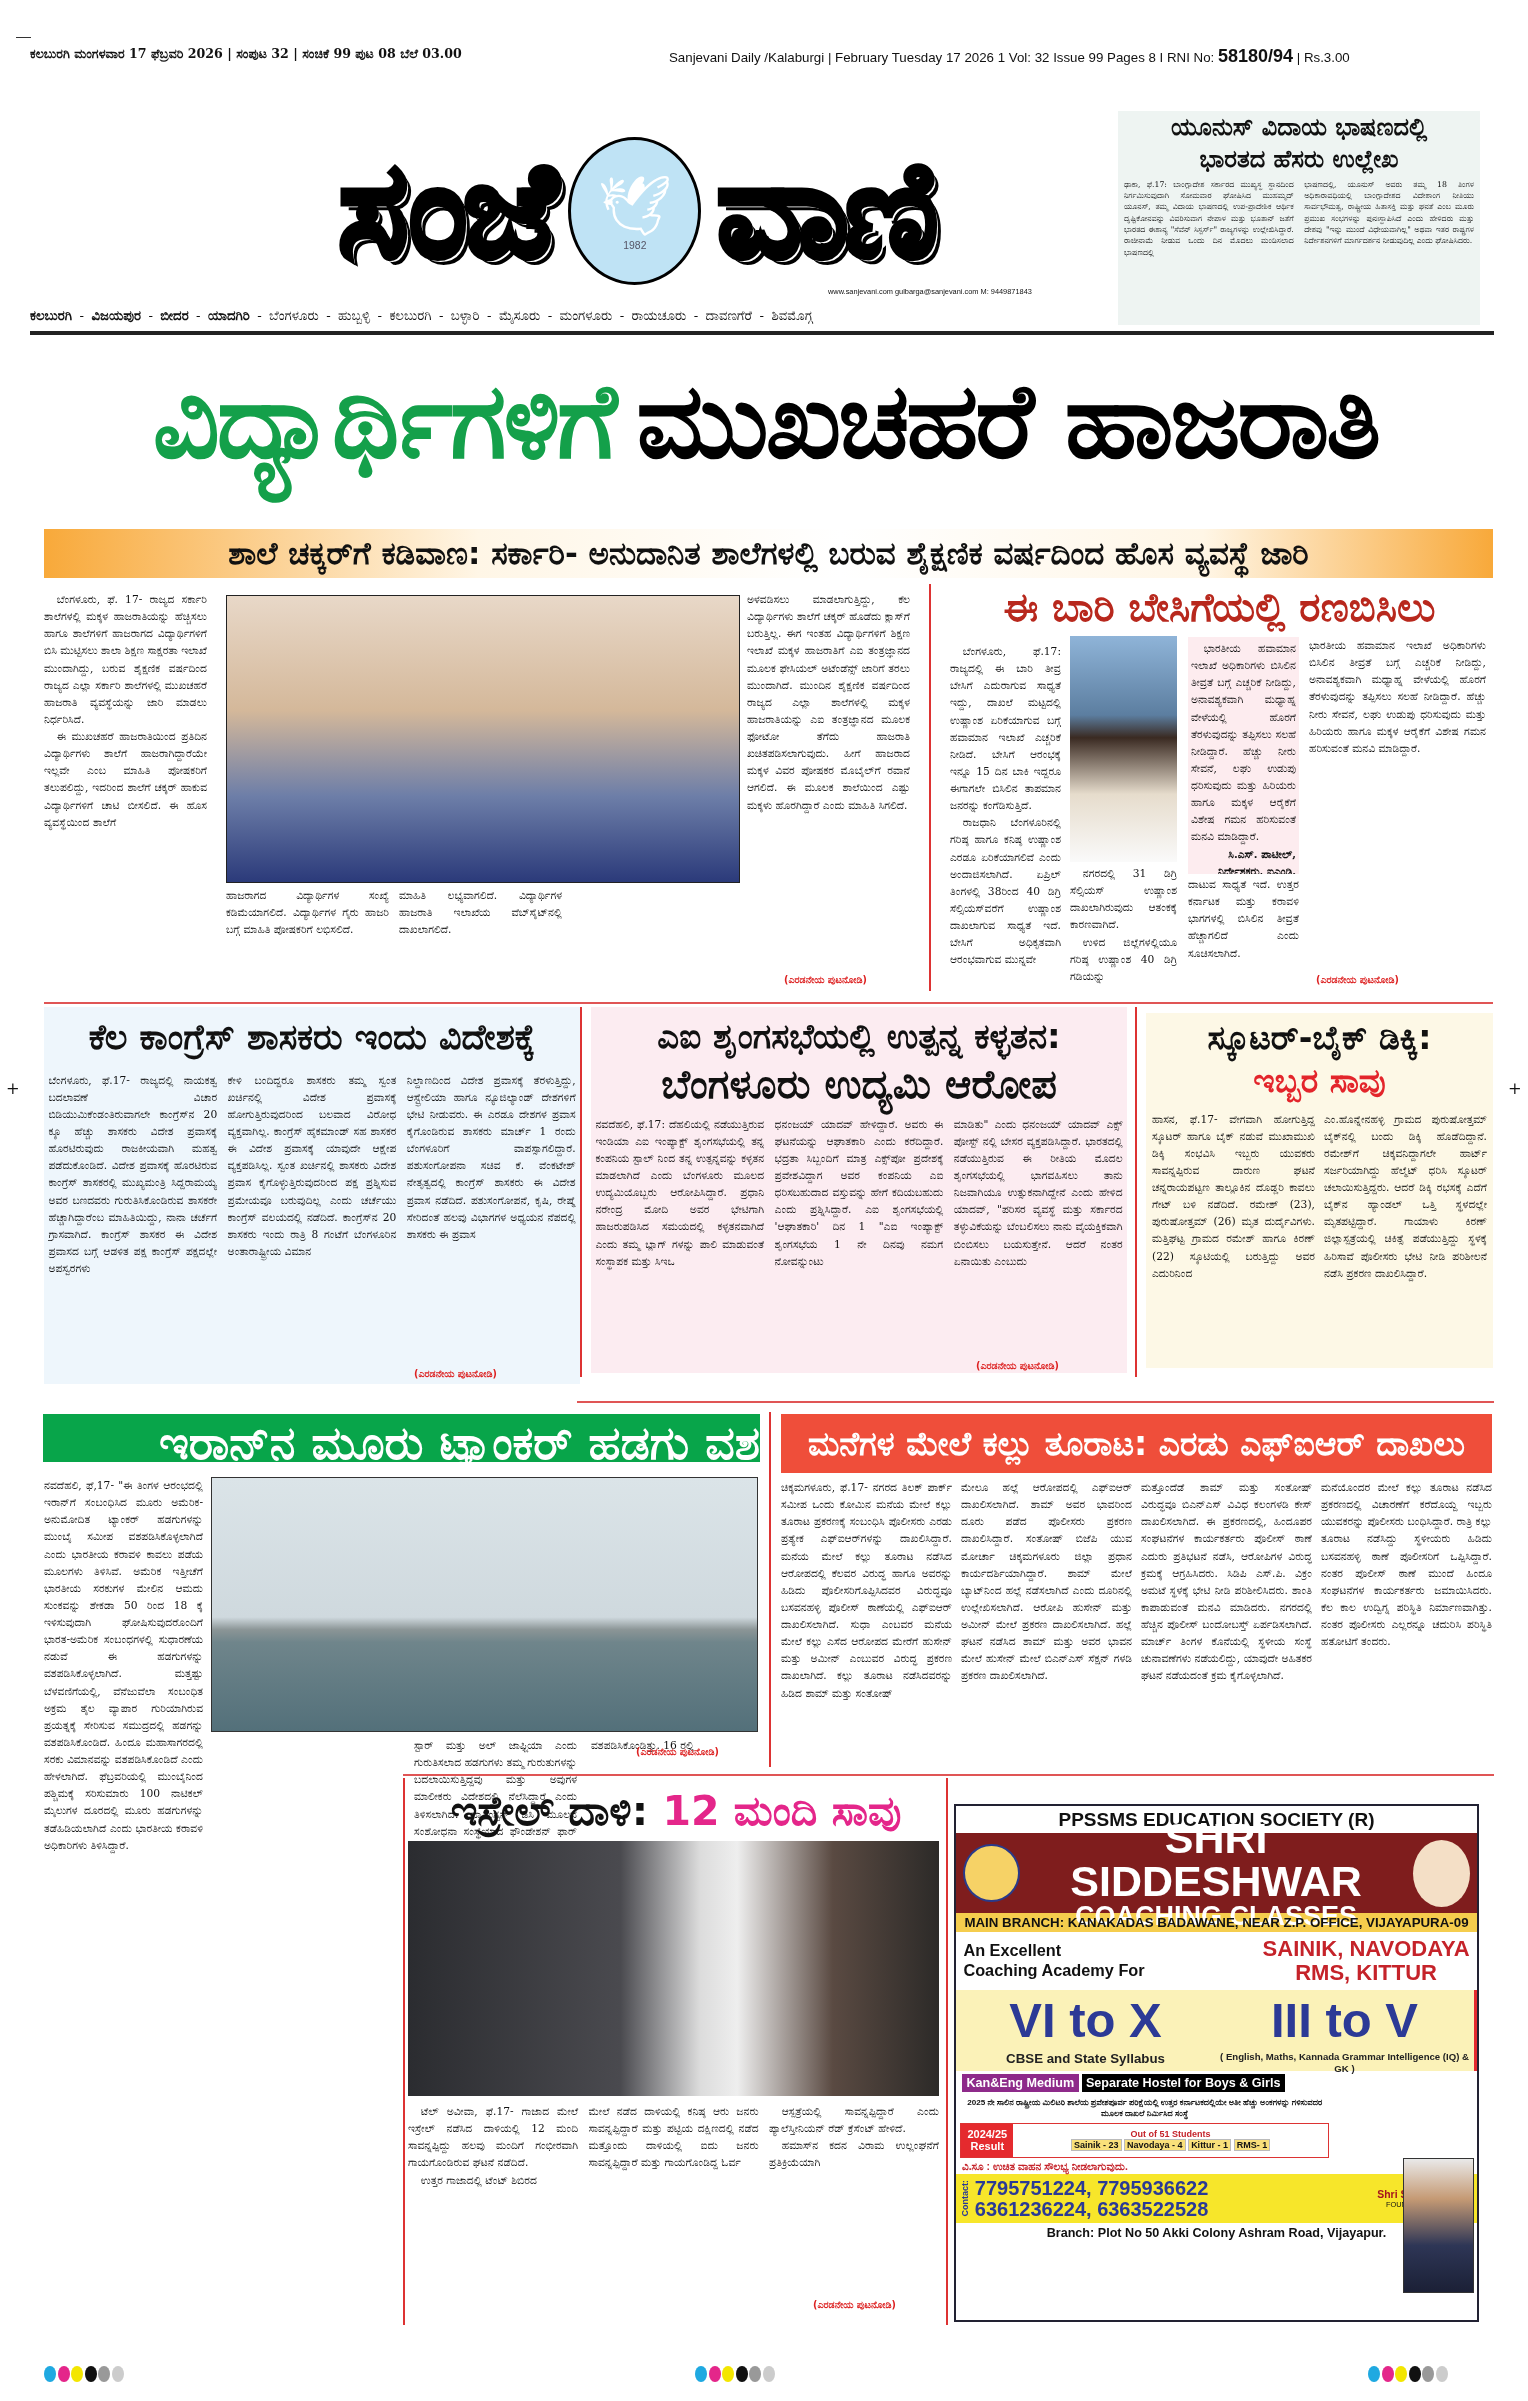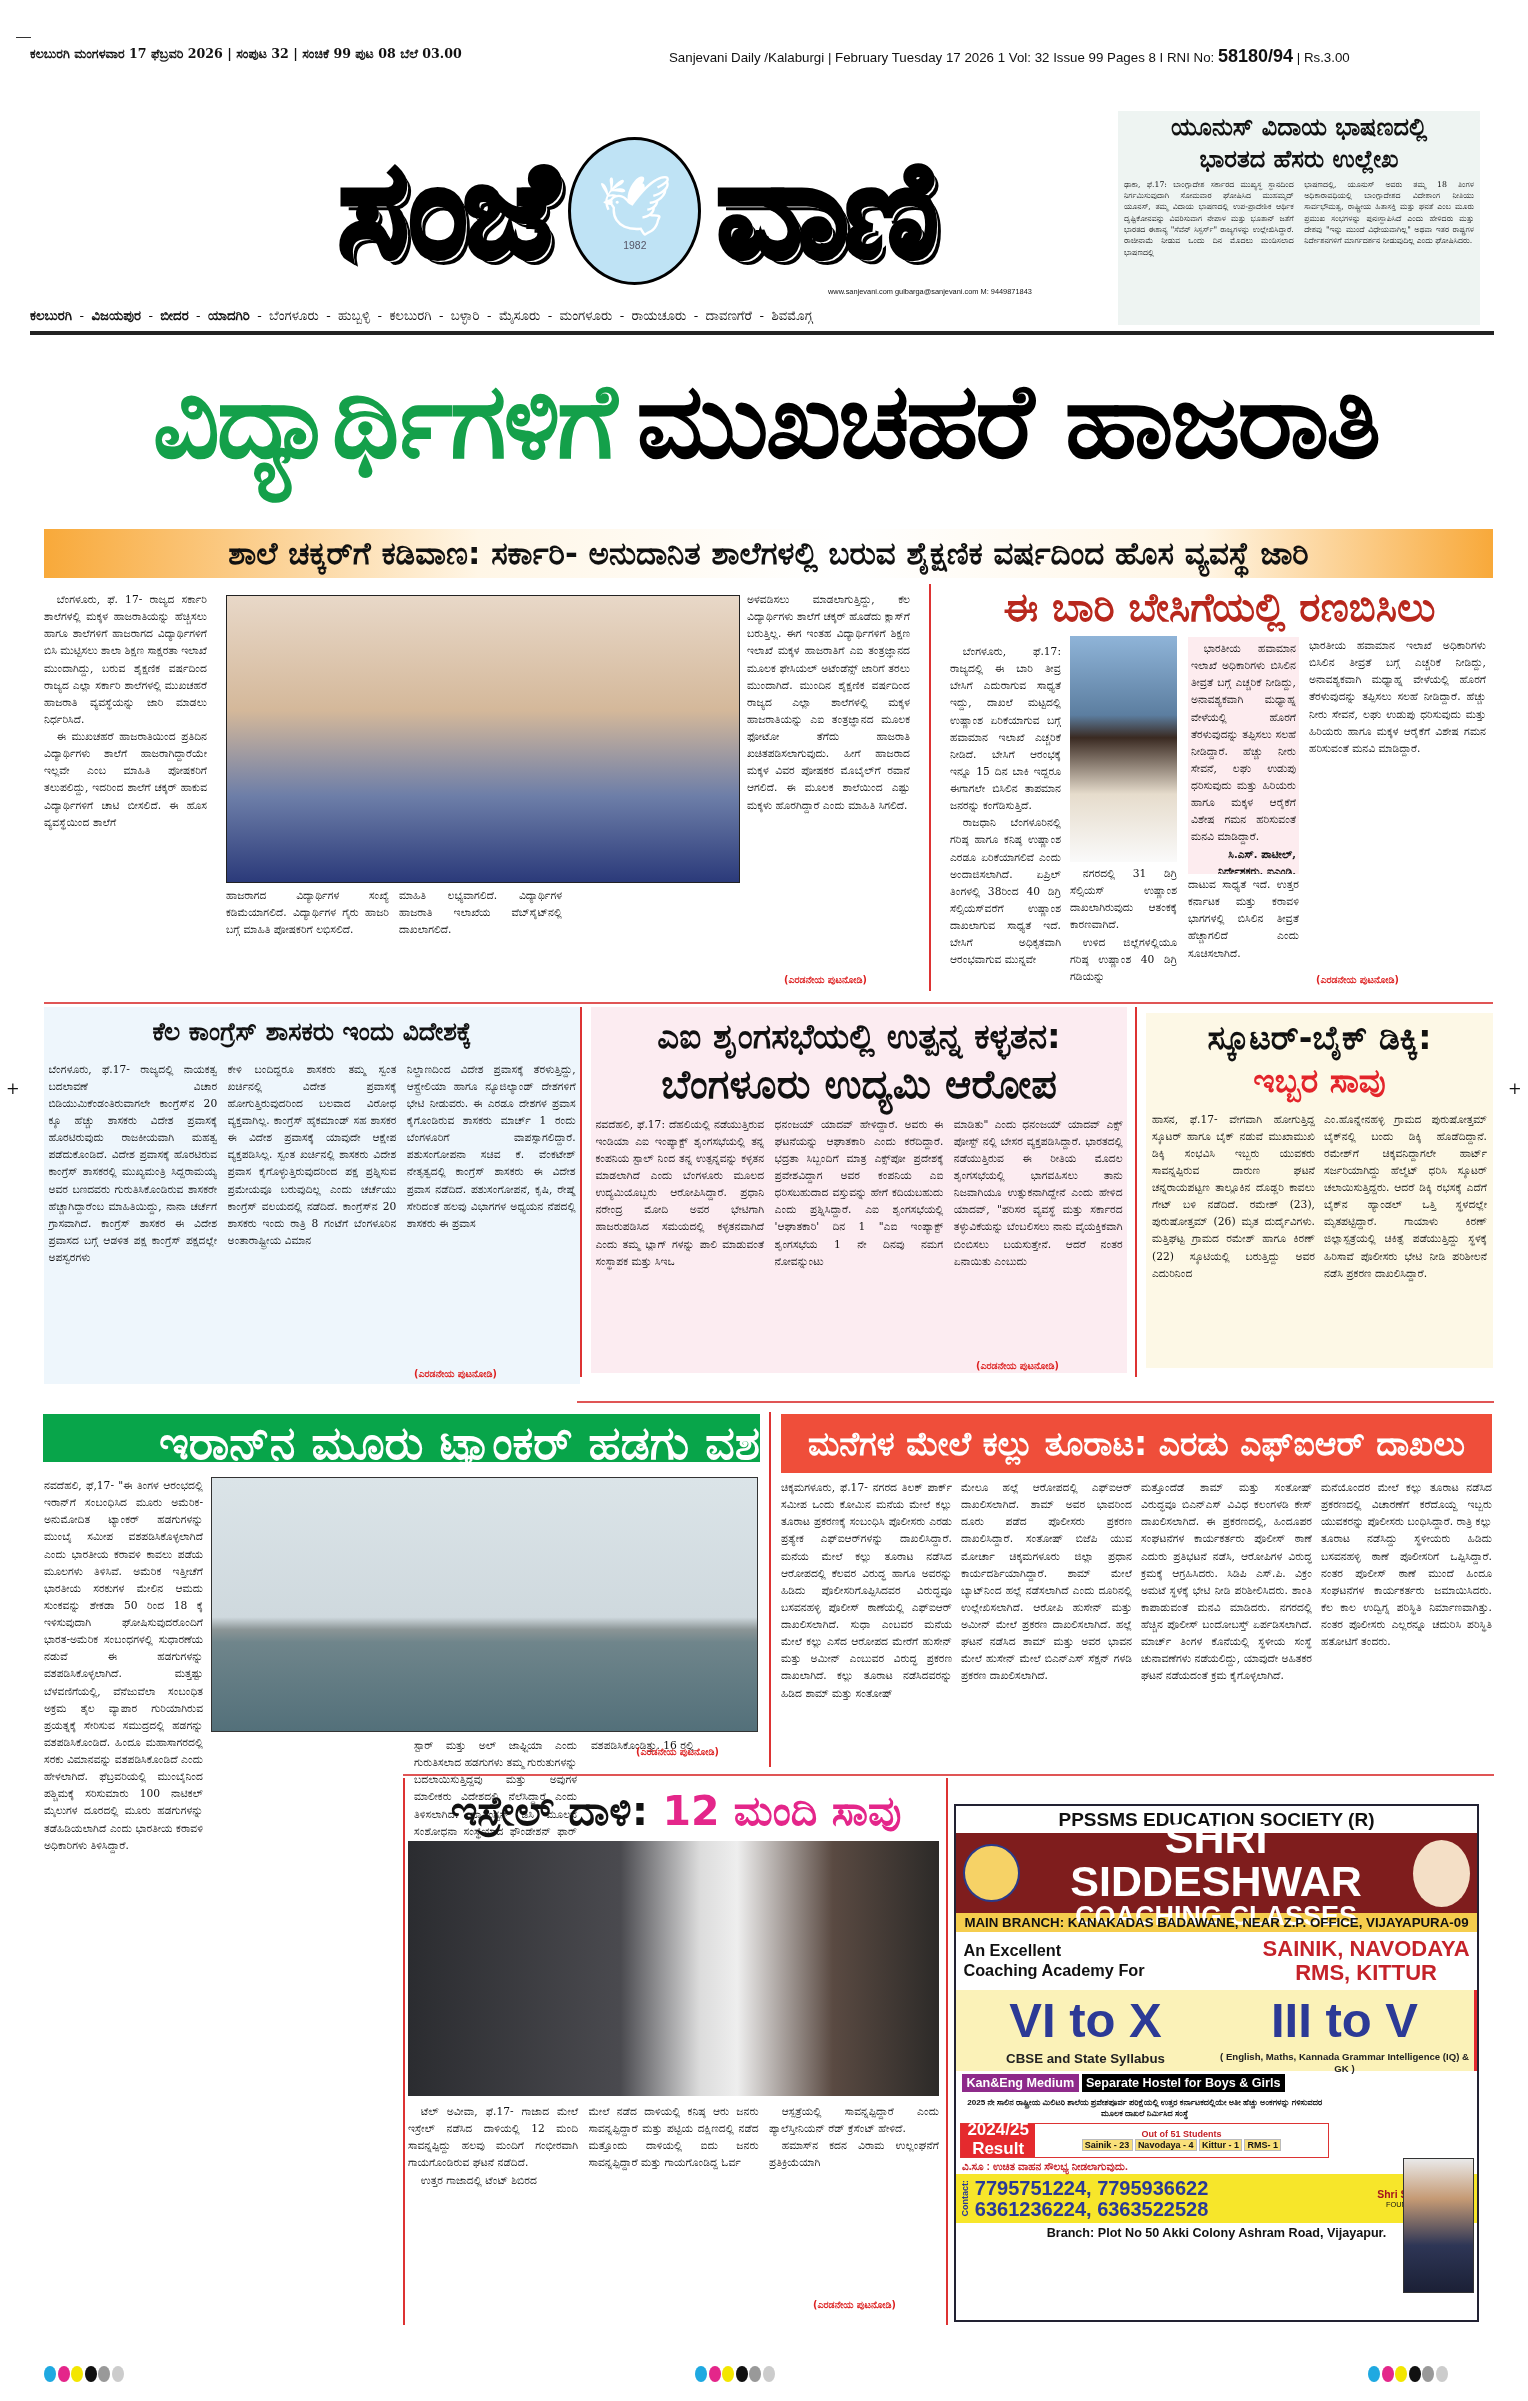--- a/index.html
+++ b/index.html
@@ -51,21 +51,21 @@
 .ad .excel .l{font-weight:bold;font-size:16.3px;line-height:1.2}
 .ad .excel .r{color:#c5232a;font-weight:bold;font-size:22px;text-align:center;line-height:1.1}
 .ad .grades{background:#fbf2b8;display:flex;height:81px}
 .ad .grades div{flex:1;text-align:center;color:#2c3a96;font-weight:bold}
 .ad .grades .g{font-size:49px;line-height:61px}
 .ad .grades .s{font-size:9.6px;color:#222;line-height:1.2}
 .ad .chips{display:flex;gap:3px;margin:3px 6px}
 .ad .chip{color:#fff;font-weight:bold;font-size:12.6px;padding:2.2px 4.4px}
 .ad .kn{font-size:8.1px;font-weight:bold;text-align:center;padding:1.5px 148px 1.5px 4.4px;line-height:1.4}
 .ad .result{display:flex;align-items:center;border:1.5px solid #d33;margin:1.5px 148px 1.5px 4.4px;height:35px}
-.ad .result .yr{background:#e52a2e;color:#fff;font-weight:bold;font-size:17px;padding:0 6px;height:100%;display:flex;align-items:center;text-align:center;line-height:1.1}
+.ad .result .yr{background:#e52a2e;color:#fff;font-weight:bold;font-size:11px;padding:0 6px;height:100%;display:flex;align-items:center;text-align:center;line-height:1.1}
 .ad .result .boxes{flex:1;font-size:9px;text-align:center}
 .ad .result .boxes .o{color:#c5232a;font-weight:bold}
 .ad .result .row{display:flex;gap:2.2px;justify-content:center}
 .ad .result .row span{background:#f9e07a;border:0.7px solid #bbb;padding:0 2.2px;font-weight:bold}
 .ad .note{color:#c5232a;font-size:10.4px;font-weight:bold;padding:1.5px 6px}
 .ad .contactbar{background:#f7e62a;display:flex;align-items:center;height:49px;padding:0 4.4px}
 .ad .contactbar .lbl{writing-mode:vertical-rl;transform:rotate(180deg);font-weight:bold;font-size:9px;color:#2a3a96}
 .ad .contactbar .nums{color:#2a3a96;font-weight:900;font-size:20px;line-height:1.05;padding-left:4.4px}
 .ad .contactbar .chair{margin-left:auto;text-align:center}
 .ad .contactbar .chair .n{color:#a5141e;font-weight:bold;font-size:10.4px}
@@ -163,21 +163,21 @@
   <div style="text-align:right;font-weight:bold">ಸಿ.ಎಸ್. ಪಾಟೀಲ್,</div>
   <div style="text-align:right;font-weight:bold">ನಿರ್ದೇಶಕರು, ಐಎಂಡಿ.</div>
 </div>
 <div class="abs col" style="top:876px;left:1188px;width:111px;height:96px;overflow:hidden">ದಾಟುವ ಸಾಧ್ಯತೆ ಇದೆ. ಉತ್ತರ ಕರ್ನಾಟಕ ಮತ್ತು ಕರಾವಳಿ ಭಾಗಗಳಲ್ಲಿ ಬಿಸಿಲಿನ ತೀವ್ರತೆ ಹೆಚ್ಚಾಗಲಿದೆ ಎಂದು ಸೂಚಿಸಲಾಗಿದೆ.</div>
 <div class="abs ref" style="top:974px;left:1316px">(ಎರಡನೇಯ ಪುಟನೋಡಿ)</div>
 <div class="abs col" style="top:637px;left:1309px;width:177px;height:325px;overflow:hidden">ಭಾರತೀಯ ಹವಾಮಾನ ಇಲಾಖೆ ಅಧಿಕಾರಿಗಳು ಬಿಸಿಲಿನ ತೀವ್ರತೆ ಬಗ್ಗೆ ಎಚ್ಚರಿಕೆ ನೀಡಿದ್ದು, ಅನಾವಶ್ಯಕವಾಗಿ ಮಧ್ಯಾಹ್ನ ವೇಳೆಯಲ್ಲಿ ಹೊರಗೆ ತೆರಳುವುದನ್ನು ತಪ್ಪಿಸಲು ಸಲಹೆ ನೀಡಿದ್ದಾರೆ. ಹೆಚ್ಚು ನೀರು ಸೇವನೆ, ಲಘು ಉಡುಪು ಧರಿಸುವುದು ಮತ್ತು ಹಿರಿಯರು ಹಾಗೂ ಮಕ್ಕಳ ಆರೈಕೆಗೆ ವಿಶೇಷ ಗಮನ ಹರಿಸುವಂತೆ ಮನವಿ ಮಾಡಿದ್ದಾರೆ.</div>
 
 <div class="abs red-rule" style="top:1002px;left:44px;width:1449px"></div>
 
 <div class="abs" style="top:1007px;left:44px;width:536px;height:377px;background:#eef6fc">
-  <div class="h-black" style="font-size:25px;padding-top:10.4px">ಕೆಲ ಕಾಂಗ್ರೆಸ್ ಶಾಸಕರು ಇಂದು ವಿದೇಶಕ್ಕೆ</div>
+  <div class="h-black" style="font-size:35px;padding-top:10.4px">ಕೆಲ ಕಾಂಗ್ರೆಸ್ ಶಾಸಕರು ಇಂದು ವಿದೇಶಕ್ಕೆ</div>
   <div style="display:flex;gap:10.4px;padding:13.3px 4.4px 0">
     <div class="col" style="flex:1;height:296px;overflow:hidden">ಬೆಂಗಳೂರು, ಫೆ.17- ರಾಜ್ಯದಲ್ಲಿ ನಾಯಕತ್ವ ಬದಲಾವಣೆ ವಿಚಾರ ಬಿಡಿಯುಮಿಕೆಂಡಂತಿರುವಾಗಲೇ ಕಾಂಗ್ರೆಸ್‌ನ 20 ಕ್ಕೂ ಹೆಚ್ಚು ಶಾಸಕರು ವಿದೇಶ ಪ್ರವಾಸಕ್ಕೆ ಹೊರಟಿರುವುದು ರಾಜಕೀಯವಾಗಿ ಮಹತ್ವ ಪಡೆದುಕೊಂಡಿದೆ. ವಿದೇಶ ಪ್ರವಾಸಕ್ಕೆ ಹೊರಟಿರುವ ಕಾಂಗ್ರೆಸ್ ಶಾಸಕರಲ್ಲಿ ಮುಖ್ಯಮಂತ್ರಿ ಸಿದ್ದರಾಮಯ್ಯ ಅವರ ಬಣದವರು ಗುರುತಿಸಿಕೊಂಡಿರುವ ಶಾಸಕರೇ ಹೆಚ್ಚಾಗಿದ್ದಾರೆಂಬ ಮಾಹಿತಿಯಿದ್ದು, ನಾನಾ ಚರ್ಚೆಗೆ ಗ್ರಾಸವಾಗಿದೆ. ಕಾಂಗ್ರೆಸ್ ಶಾಸಕರ ಈ ವಿದೇಶ ಪ್ರವಾಸದ ಬಗ್ಗೆ ಆಡಳಿತ ಪಕ್ಷ ಕಾಂಗ್ರೆಸ್ ಪಕ್ಷದಲ್ಲೇ ಅಪಸ್ವರಗಳು</div>
     <div class="col" style="flex:1;height:296px;overflow:hidden">ಕೇಳಿ ಬಂದಿದ್ದರೂ ಶಾಸಕರು ತಮ್ಮ ಸ್ವಂತ ಖರ್ಚಿನಲ್ಲಿ ವಿದೇಶ ಪ್ರವಾಸಕ್ಕೆ ಹೋಗುತ್ತಿರುವುದರಿಂದ ಬಲವಾದ ವಿರೋಧ ವ್ಯಕ್ತವಾಗಿಲ್ಲ. ಕಾಂಗ್ರೆಸ್ ಹೈಕಮಾಂಡ್ ಸಹ ಶಾಸಕರ ಈ ವಿದೇಶ ಪ್ರವಾಸಕ್ಕೆ ಯಾವುದೇ ಆಕ್ಷೇಪ ವ್ಯಕ್ತಪಡಿಸಿಲ್ಲ. ಸ್ವಂತ ಖರ್ಚಿನಲ್ಲಿ ಶಾಸಕರು ವಿದೇಶ ಪ್ರವಾಸ ಕೈಗೊಳ್ಳುತ್ತಿರುವುದರಿಂದ ಪಕ್ಷ ಪ್ರಶ್ನಿಸುವ ಪ್ರಮೇಯವೂ ಬರುವುದಿಲ್ಲ ಎಂದು ಚರ್ಚೆಯು ಕಾಂಗ್ರೆಸ್ ವಲಯದಲ್ಲಿ ನಡೆದಿದೆ. ಕಾಂಗ್ರೆಸ್‌ನ 20 ಶಾಸಕರು ಇಂದು ರಾತ್ರಿ 8 ಗಂಟೆಗೆ ಬೆಂಗಳೂರಿನ ಅಂತಾರಾಷ್ಟ್ರೀಯ ವಿಮಾನ</div>
     <div class="col" style="flex:1;height:296px;overflow:hidden">ನಿಲ್ದಾಣದಿಂದ ವಿದೇಶ ಪ್ರವಾಸಕ್ಕೆ ತೆರಳುತ್ತಿದ್ದು, ಆಸ್ಟ್ರೇಲಿಯಾ ಹಾಗೂ ನ್ಯೂಜಿಲ್ಯಾಂಡ್ ದೇಶಗಳಿಗೆ ಭೇಟಿ ನೀಡುವರು. ಈ ಎರಡೂ ದೇಶಗಳ ಪ್ರವಾಸ ಕೈಗೊಂಡಿರುವ ಶಾಸಕರು ಮಾರ್ಚ್ 1 ರಂದು ಬೆಂಗಳೂರಿಗೆ ವಾಪಸ್ಸಾಗಲಿದ್ದಾರೆ. ಪಶುಸಂಗೋಪನಾ ಸಚಿವ ಕೆ. ವೆಂಕಟೇಶ್ ನೇತೃತ್ವದಲ್ಲಿ ಕಾಂಗ್ರೆಸ್ ಶಾಸಕರು ಈ ವಿದೇಶ ಪ್ರವಾಸ ನಡೆದಿದೆ. ಪಶುಸಂಗೋಪನೆ, ಕೃಷಿ, ರೇಷ್ಮೆ ಸೇರಿದಂತೆ ಹಲವು ವಿಭಾಗಗಳ ಅಧ್ಯಯನ ನೆಪದಲ್ಲಿ ಶಾಸಕರು ಈ ಪ್ರವಾಸ</div>
   </div>
 </div>
 <div class="abs ref" style="top:1368px;left:414px">(ಎರಡನೇಯ ಪುಟನೋಡಿ)</div>
 
 <div class="abs vline" style="top:1007px;left:580px;height:370px"></div>
 <div class="abs" style="top:1007px;left:591px;width:536px;height:366px;background:#fcecf1">

